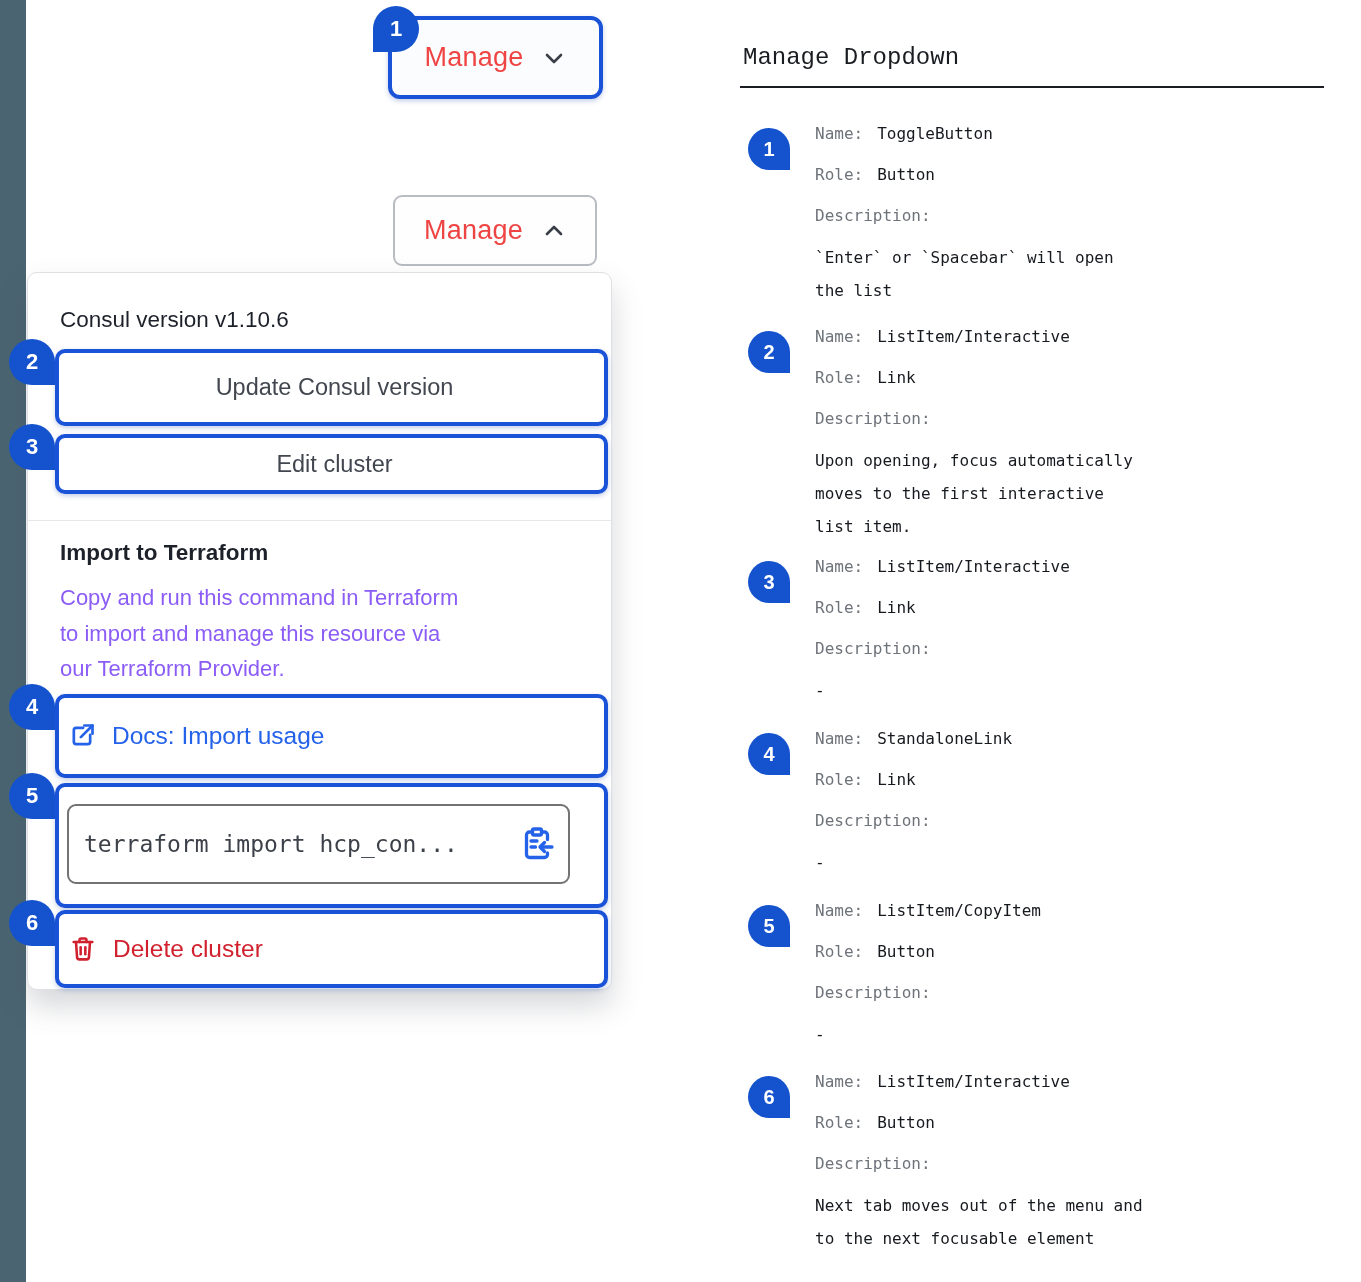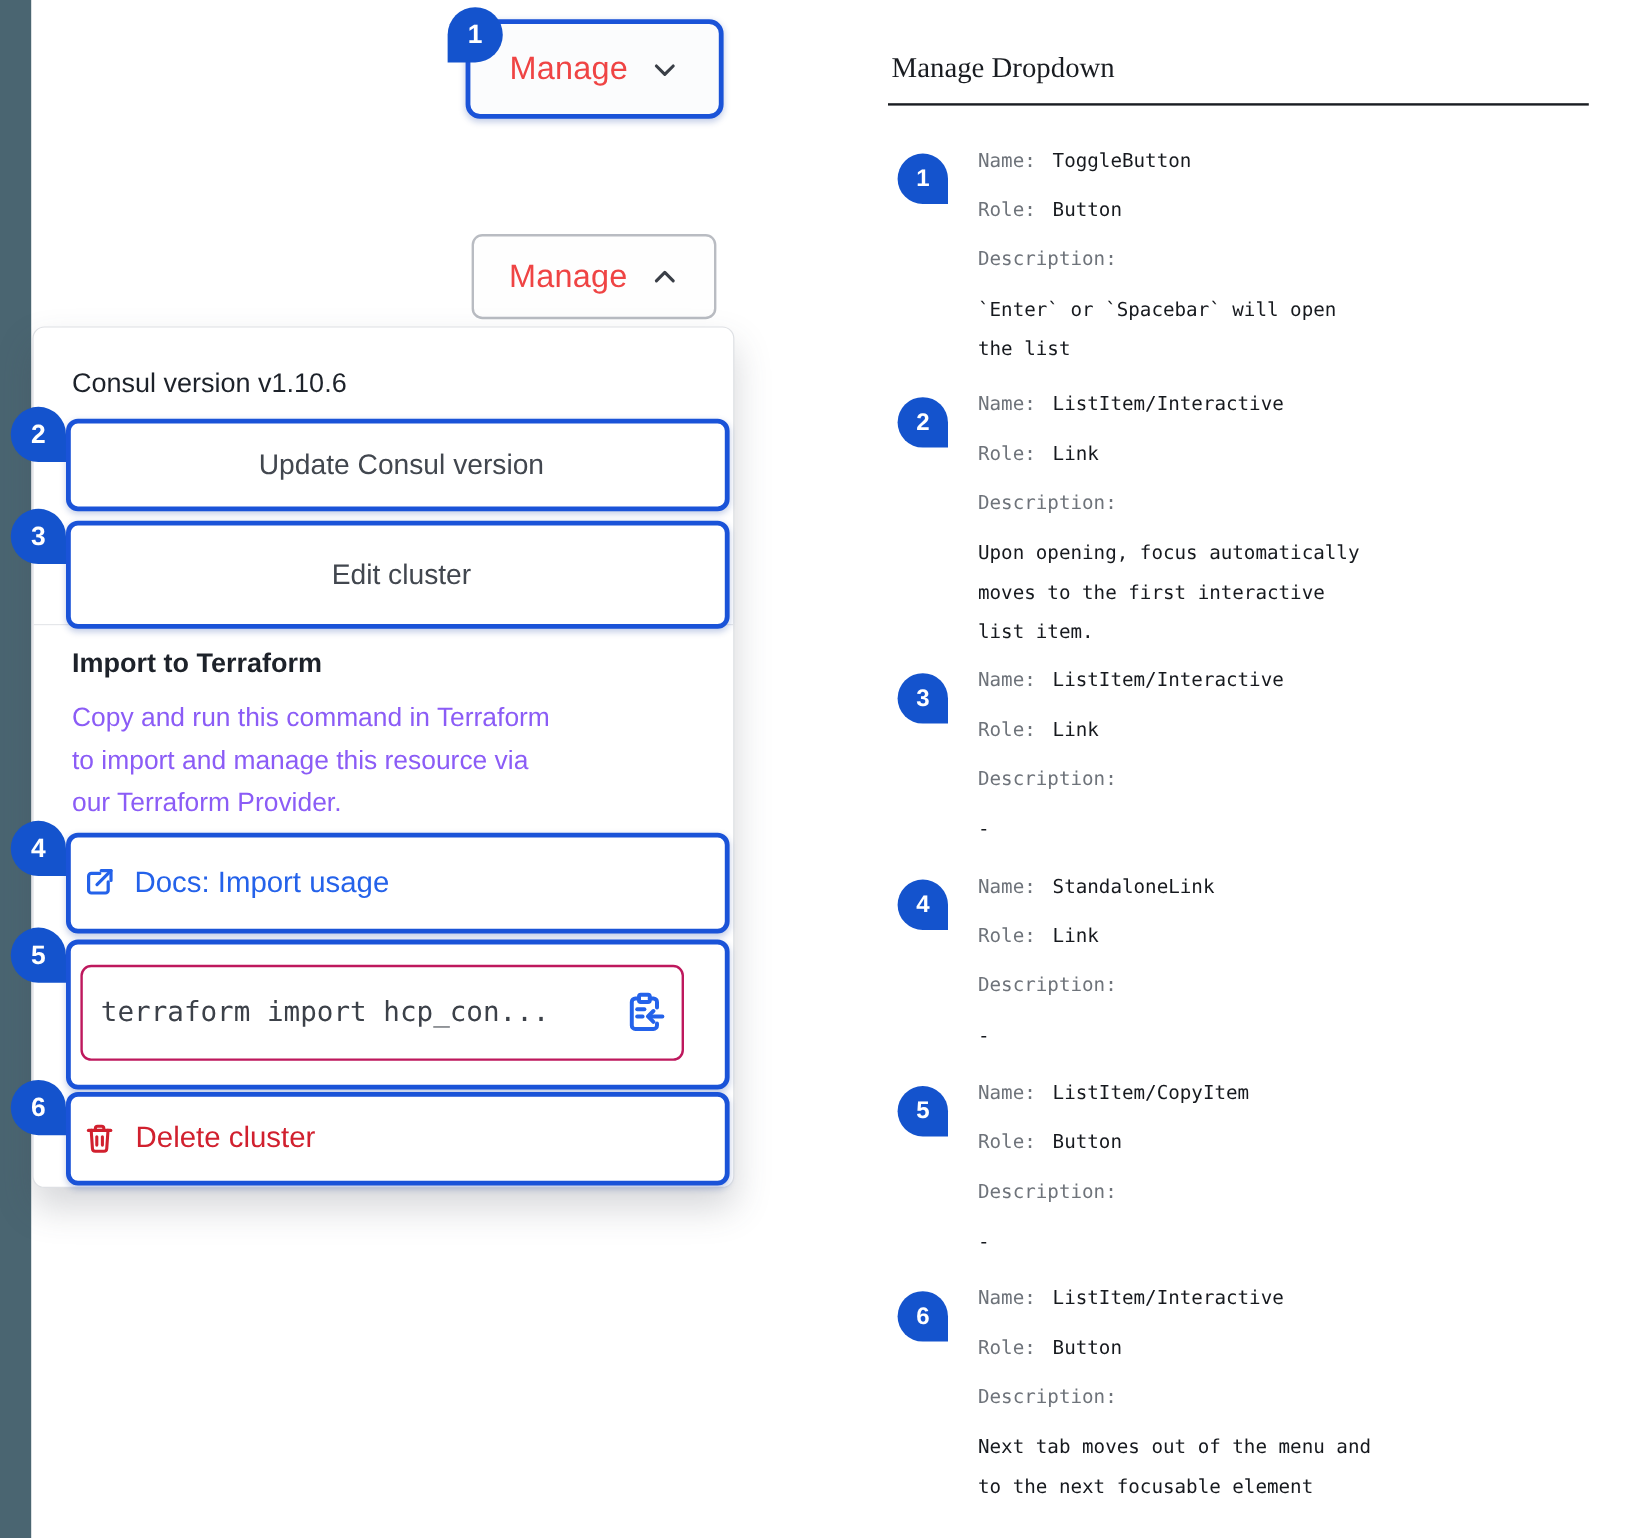--- a/index.html
+++ b/index.html
@@ -39,47 +39,47 @@
     position:absolute;left:27px;top:272px;width:585px;height:718px;box-sizing:border-box;
     background:#ffffff;border:1px solid #dee0e4;border-radius:10px;
     box-shadow:0 16px 30px rgba(70,75,85,.22);z-index:1;
   }
   .panel-header{position:absolute;left:60px;top:307px;font-size:22.5px;font-weight:normal;color:#1d222a;z-index:5;}
   .ann-box{
     position:absolute;box-sizing:border-box;border:4px solid #1a53d8;border-radius:10px;
     background:#ffffff;z-index:10;box-shadow:0 2px 5px rgba(20,60,160,.25);
   }
   .box2{left:55px;top:349px;width:553px;height:77px;}
-  .box3{left:55px;top:434px;width:553px;height:90px;}
+  .box3{left:55px;top:434px;width:553px;height:60px;}
   .box4{left:55px;top:694px;width:553px;height:84px;}
   .box5{left:55px;top:783px;width:553px;height:125px;}
   .box6{left:55px;top:910px;width:553px;height:78px;}
   .menu-item{width:100%;height:100%;display:flex;align-items:center;padding-left:6px;box-sizing:border-box;justify-content:center;}
   .menu-item-label{font-size:23.5px;color:#42474f;}
   .divider{position:absolute;left:28px;top:520px;width:583px;height:1px;background:#e5e7ea;z-index:5;}
   .import-title{position:absolute;left:60px;top:540px;font-size:22.5px;font-weight:bold;color:#1d222a;z-index:5;}
   .import-desc{
     position:absolute;left:60px;top:580px;width:515px;font-size:22px;line-height:35.5px;
     color:#8b5cf6;white-space:pre-line;z-index:5;
   }
   .docs-link{width:100%;height:100%;display:flex;align-items:center;gap:16px;padding-left:9px;box-sizing:border-box;}
   .docs-link-label{font-size:24.5px;color:#2462ea;font-weight:500;}
   .copy-field{
     position:absolute;left:8px;top:17px;width:503px;height:80px;box-sizing:border-box;
-    border:2px solid #be185d;border-radius:9px;background:#ffffff;
+    border:2px solid #737373;border-radius:9px;background:#ffffff;
     display:flex;align-items:center;padding-left:15px;
   }
   .copy-code{font-family:"DejaVu Sans Mono",monospace;font-size:23px;color:#3c4149;}
   .copy-icon-wrap{position:absolute;right:13px;top:50%;transform:translateY(-50%);display:flex;}
   .delete-item{width:100%;height:100%;display:flex;align-items:center;gap:16px;padding-left:10px;box-sizing:border-box;}
   .delete-label{font-size:24.5px;color:#d1202e;font-weight:500;}
 
   
   .anno-title{
-    position:absolute;left:743px;top:44px;font-family:Liberation Serif, serif;
+    position:absolute;left:743px;top:44px;font-family:Liberation Mono, monospace;
     font-size:24px;color:#191c21;
   }
   .anno-rule{position:absolute;left:740px;top:86px;width:584px;height:2px;background:#1a1d22;}
   .anno-item{position:absolute;left:815px;width:505px;font-family:"DejaVu Sans Mono",monospace;font-size:16px;}
   .meta-row{line-height:32px;margin-bottom:9px;white-space:nowrap;}
   .meta-label{color:#6e737a;margin-right:14px;}
   .meta-value{color:#16191e;}
   .desc-text{line-height:33px;color:#16191e;white-space:pre-line;margin-top:5px;}
   .it1{top:118px;} .it2{top:321px;} .it3{top:551px;} .it4{top:723px;} .it5{top:895px;} .it6{top:1066px;}
 

